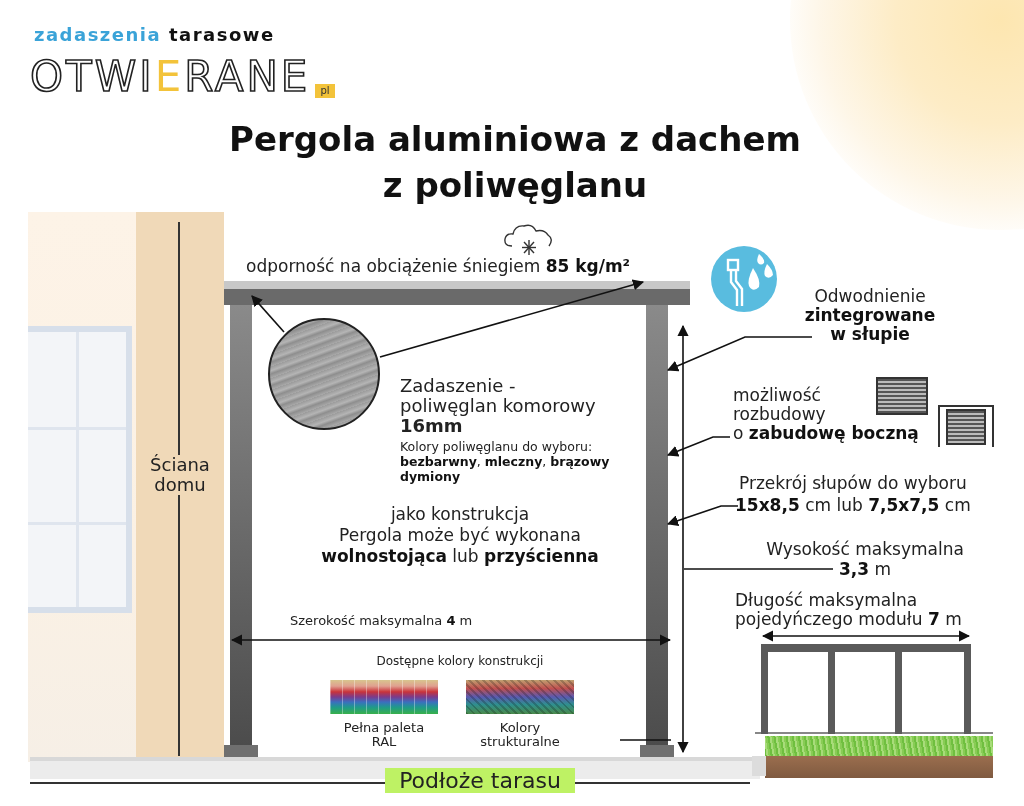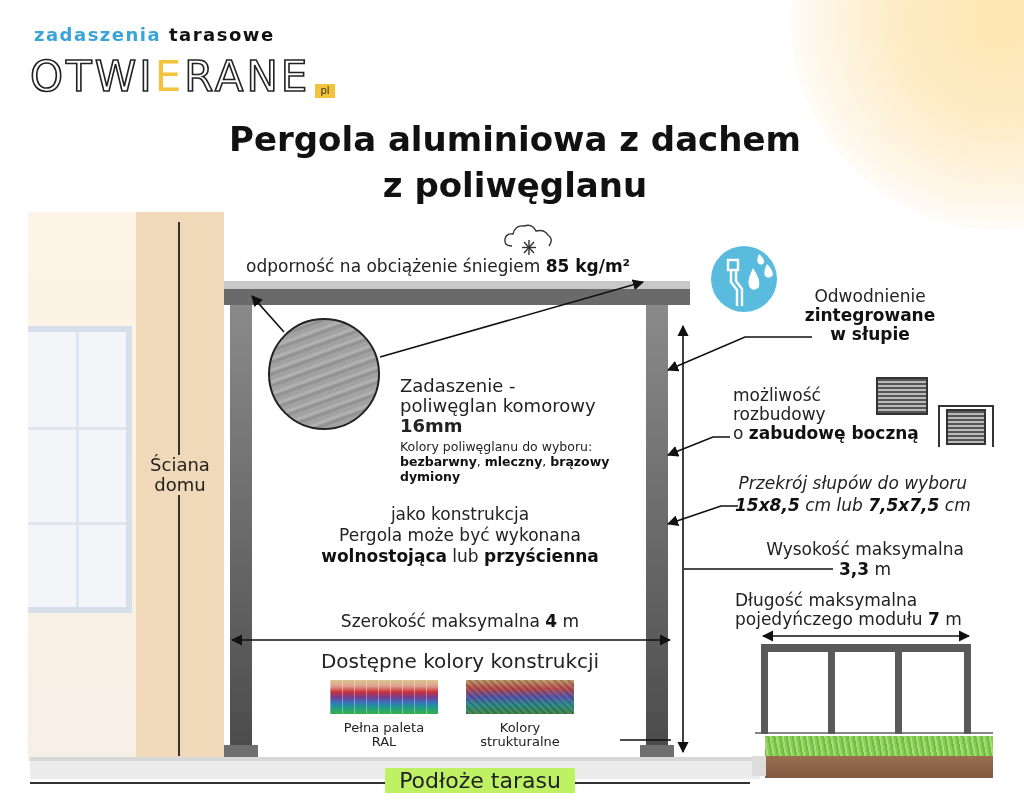--- a/index.html
+++ b/index.html
@@ -41,39 +41,39 @@
   .circle { left: 268px; top: 318px; width: 112px; height: 112px; border-radius: 50%; border: 2px solid #222;
     background: repeating-linear-gradient(160deg, #9b9b9b 0px, #b5b5b5 4px, #8e8e8e 7px, #a9a9a9 11px); overflow: hidden; }
 
   .t { font-size: 17px; line-height: 20px; color: #222; }
   .t b { color: #111; }
   .snow-text { left: 246px; top: 256px; font-size: 17px; }
   .desc1 { left: 400px; top: 376px; font-size: 18px; line-height: 20px; }
   .desc1 .big { font-size: 18px; font-weight: bold; }
   .desc1 .small { font-size: 12.5px; line-height: 15px; margin-top: 3px; }
   .center-text { left: 290px; top: 504px; width: 340px; text-align: center; font-size: 17px; line-height: 21px; }
-  .width-text { left: 290px; top: 611px; width: 340px; text-align: center; font-size: 17px; }
-  .colors-title { left: 300px; top: 651px; width: 320px; text-align: center; font-size: 20px; }
+  .width-text { left: 290px; top: 611px; width: 340px; font-size: 13px; }
+  .colors-title { left: 300px; top: 651px; width: 320px; text-align: center; font-size: 12px; }
   .swatch { width: 108px; height: 34px; }
   .swatch-ral { left: 330px; top: 680px;
     background:
       repeating-linear-gradient(90deg, rgba(255,255,255,0.35) 0 1px, transparent 1px 12px),
       linear-gradient(#d8c58e 0%, #e0a090 18%, #c9333a 35%, #7a3b8c 50%, #3b6fbf 65%, #1f9a8a 80%, #38b04a 100%); }
   .swatch-str { left: 466px; top: 680px;
     background:
       repeating-linear-gradient(45deg, rgba(0,0,0,0.2) 0 2px, transparent 2px 5px),
       linear-gradient(#c0a070 0%, #c05050 25%, #5a5ab0 50%, #2f8f8f 72%, #4a8a4a 100%); }
   .swatch-label { width: 110px; text-align: center; font-size: 13px; line-height: 14px; }
 
   
   .drain-icon { left: 711px; top: 246px; width: 66px; height: 66px; border-radius: 50%; background: #59bcdf; }
   .drain-text { left: 790px; top: 287px; width: 160px; text-align: center; font-size: 17px; line-height: 19px; }
   .ext-text { left: 733px; top: 386px; font-size: 17px; line-height: 19px; }
   .shutter { background: repeating-linear-gradient(#555 0 2px, #bbb 2px 4px); border: 2px solid #333; }
-  .sect-text { left: 735px; top: 472px; font-size: 17px; line-height: 22px; text-align: center; font-style: italic; }
+  .sect-text { left: 735px; top: 472px; font-size: 17px; line-height: 22px; text-align: center; }
   .height-text { left: 750px; top: 539px; width: 230px; text-align: center; font-size: 17px; line-height: 20px; }
   .length-text { left: 735px; top: 591px; width: 260px; text-align: left; font-size: 17px; line-height: 19px; }
   .module { left: 761px; top: 644px; width: 210px; height: 90px; }
   .grass { left: 765px; top: 736px; width: 228px; height: 22px;
     background: repeating-linear-gradient(80deg, #6fbf3f 0 2px, #a8dc7a 2px 4px, #88cc55 4px 6px); }
   .soil { left: 765px; top: 756px; width: 228px; height: 22px; background: linear-gradient(#9b6e4e, #7f5a40); }
   .soil-edge { left: 752px; top: 756px; width: 14px; height: 20px; background: #dcdcdc; }
 </style>
 </head>
 <body>

